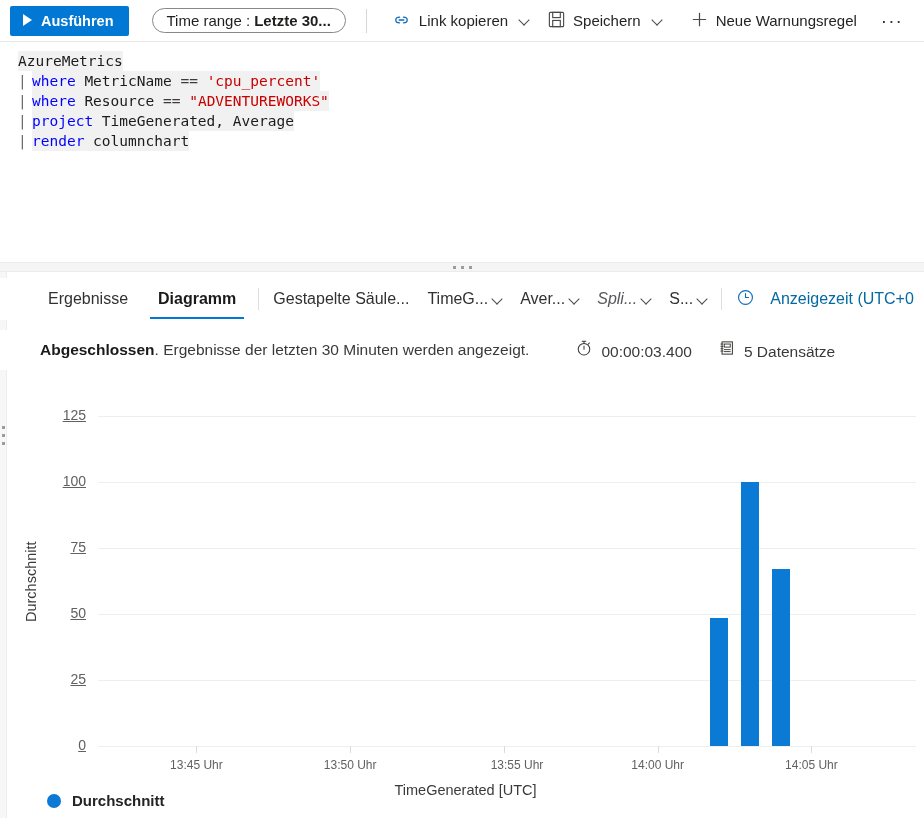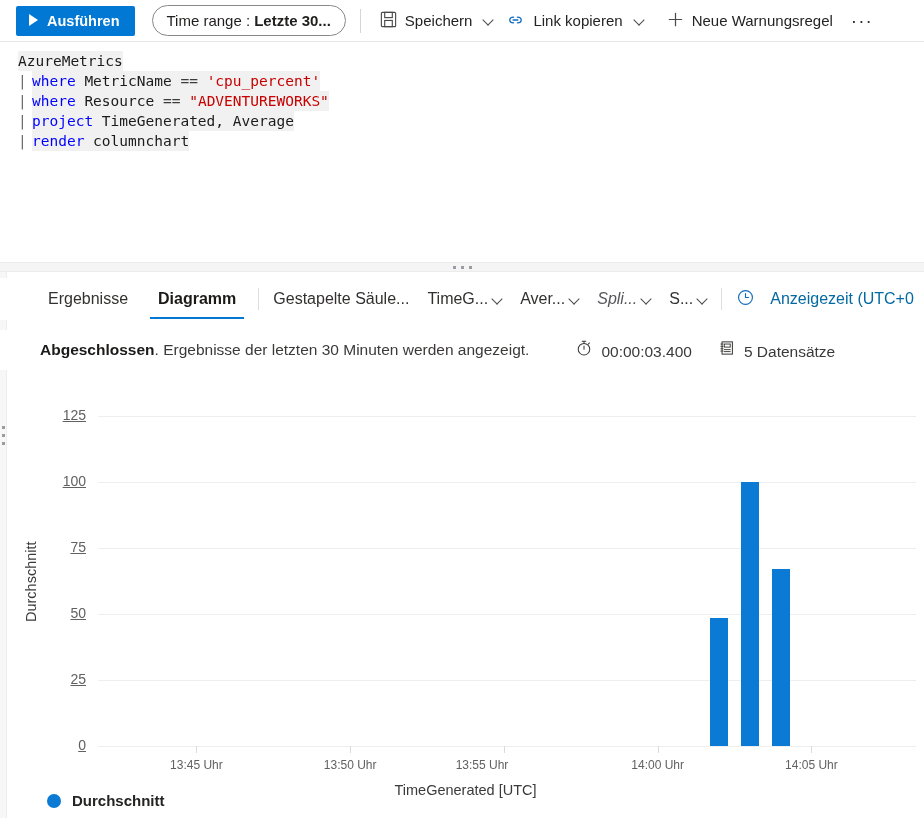--- a/index.html
+++ b/index.html
@@ -7,22 +7,22 @@
     width: 924px; height: 818px;
     background: #ffffff;
     font-family: "Liberation Sans", sans-serif;
     overflow: hidden;
   }
   .app { position: relative; width: 924px; height: 818px; background: #fff; }
 
   
   .toolbar {
     position: absolute; top: 0; left: 0; width: 924px; height: 41px;
-    display: flex; align-items: center; gap: 4px;
-    background: #fff; padding-left: 16px;
+    display: flex; align-items: center; gap: 10px;
+    background: #fff; padding-left: 10px;
   }
   .tb-sep {
     width: 1px; height: 24px; background: #d6d6d6; margin: 0 10px;
     flex: 0 0 auto;
   }
   .run-btn {
     display: flex; align-items: center; gap: 7px;
     background: #0078d4; color: #fff;
     height: 30px; padding: 0 15px 0 11px;
     border: none; border-radius: 2px;
@@ -35,21 +35,21 @@
   }
   .play-ico::before {
     content: ""; position: absolute; left: 2px; top: 0px;
     width: 0; height: 0;
     border-left: 9px solid #fff;
     border-top: 6px solid transparent;
     border-bottom: 6px solid transparent;
   }
   .timerange-pill {
     display: flex; align-items: center;
-    height: 31px; padding: 0 14px;
+    height: 25px; padding: 0 14px;
     border: 1px solid #8a8886; border-radius: 16px;
     font-size: 15px; color: #1b1a19; cursor: pointer;
     margin-left: 13px; white-space: nowrap;
     background: #fff; flex: 0 0 auto;
   }
   .timerange-pill .tr-label { color: #201f1e; }
   .timerange-pill .tr-value { font-weight: bold; color: #201f1e; margin-left: 4px; }
 
   .tb-item {
     display: flex; align-items: center; gap: 7px;
@@ -206,39 +206,39 @@
 
     <div class="timerange-pill">
       <span class="tr-label">Time range :</span>
       <span class="tr-value">Letzte 30...</span>
     </div>
 
     <div class="tb-sep"></div>
 
     <div class="tb-item">
       <span class="ico">
+        <svg width="21" height="19" viewBox="0 0 22 20" fill="none">
+          <path d="M9 7.5c-2.2 0-4 1.3-4 3s1.8 3 4 3" stroke="#0f6cbd" stroke-width="1.4" stroke-linecap="round"></path>
+          <path d="M13 7.5c2.2 0 4 1.3 4 3s-1.8 3-4 3" stroke="#0f6cbd" stroke-width="1.4" stroke-linecap="round"></path>
+          <path d="M8.5 10.5h5" stroke="#0f6cbd" stroke-width="1.4" stroke-linecap="round"></path>
+        </svg>
+      </span>
+      <span class="lbl">Link kopieren</span>
+      <span class="chev"></span>
+    </div>
+
+    <div class="tb-item">
+      <span class="ico">
         <svg width="19" height="19" viewBox="0 0 20 20" fill="none">
           <rect x="2.5" y="2.5" width="15" height="15" rx="1" stroke="#4a4a4a" stroke-width="1.2"></rect>
           <rect x="6" y="2.5" width="8" height="5.5" stroke="#4a4a4a" stroke-width="1.2"></rect>
           <rect x="6" y="11" width="8" height="6.5" stroke="#4a4a4a" stroke-width="1.2"></rect>
         </svg>
       </span>
       <span class="lbl">Speichern</span>
-      <span class="chev"></span>
-    </div>
-
-    <div class="tb-item">
-      <span class="ico">
-        <svg width="21" height="19" viewBox="0 0 22 20" fill="none">
-          <path d="M9 7.5c-2.2 0-4 1.3-4 3s1.8 3 4 3" stroke="#0f6cbd" stroke-width="1.4" stroke-linecap="round"></path>
-          <path d="M13 7.5c2.2 0 4 1.3 4 3s-1.8 3-4 3" stroke="#0f6cbd" stroke-width="1.4" stroke-linecap="round"></path>
-          <path d="M8.5 10.5h5" stroke="#0f6cbd" stroke-width="1.4" stroke-linecap="round"></path>
-        </svg>
-      </span>
-      <span class="lbl">Link kopieren</span>
       <span class="chev"></span>
     </div>
 
     <div class="tb-item" style="margin-left:10px;">
       <span class="ico">
         <svg width="19" height="19" viewBox="0 0 20 20" fill="none">
           <path d="M10 3.5v13M3.5 10h13" stroke="#4a4a4a" stroke-width="1.3" stroke-linecap="round"></path>
         </svg>
       </span>
       <span class="lbl">Neue Warnungsregel</span>
@@ -371,21 +371,21 @@
         <div class="ytick-lbl" style="top: 132px; right: 830px;">75</div>
         <div class="gridline" style="top: 66px;"></div>
         <div class="ytick-lbl" style="top: 66px; right: 830px;">100</div>
         <div class="gridline" style="top: 0px;"></div>
         <div class="ytick-lbl" style="top: 0px; right: 830px;">125</div>
         <div class="xtick" style="left: 98.406px; top: 330px;"></div>
         <div class="xtick-lbl" style="left: 98.406px; top: 342px;">13:45 Uhr</div>
         <div class="xtick" style="left: 252.165px; top: 330px;"></div>
         <div class="xtick-lbl" style="left: 252.165px; top: 342px;">13:50 Uhr</div>
         <div class="xtick" style="left: 405.925px; top: 330px;"></div>
-        <div class="xtick-lbl" style="left: 384px; top: 342px;">13:55 Uhr</div>
+        <div class="xtick-lbl" style="left: 419px; top: 342px;">13:55 Uhr</div>
         <div class="xtick" style="left: 559.684px; top: 330px;"></div>
         <div class="xtick-lbl" style="left: 559.684px; top: 342px;">14:00 Uhr</div>
         <div class="xtick" style="left: 713.444px; top: 330px;"></div>
         <div class="xtick-lbl" style="left: 713.444px; top: 342px;">14:05 Uhr</div>
         <div class="bar" title="14:02 Uhr : 48.5" style="left: 612.188px; width: 18px; height: 128.04px; bottom: 0px; background: rgb(11, 122, 212);"></div>
         <div class="bar" title="14:03 Uhr : 100" style="left: 642.94px; width: 18px; height: 264px; bottom: 0px; background: rgb(11, 122, 212);"></div>
         <div class="bar" title="14:04 Uhr : 67" style="left: 673.692px; width: 18px; height: 176.88px; bottom: 0px; background: rgb(11, 122, 212);"></div>
       </div>
 
     <div class="x-title" style="left: 0px; right: 0px; top: 410px; text-align: center;">TimeGenerated [UTC]</div>

